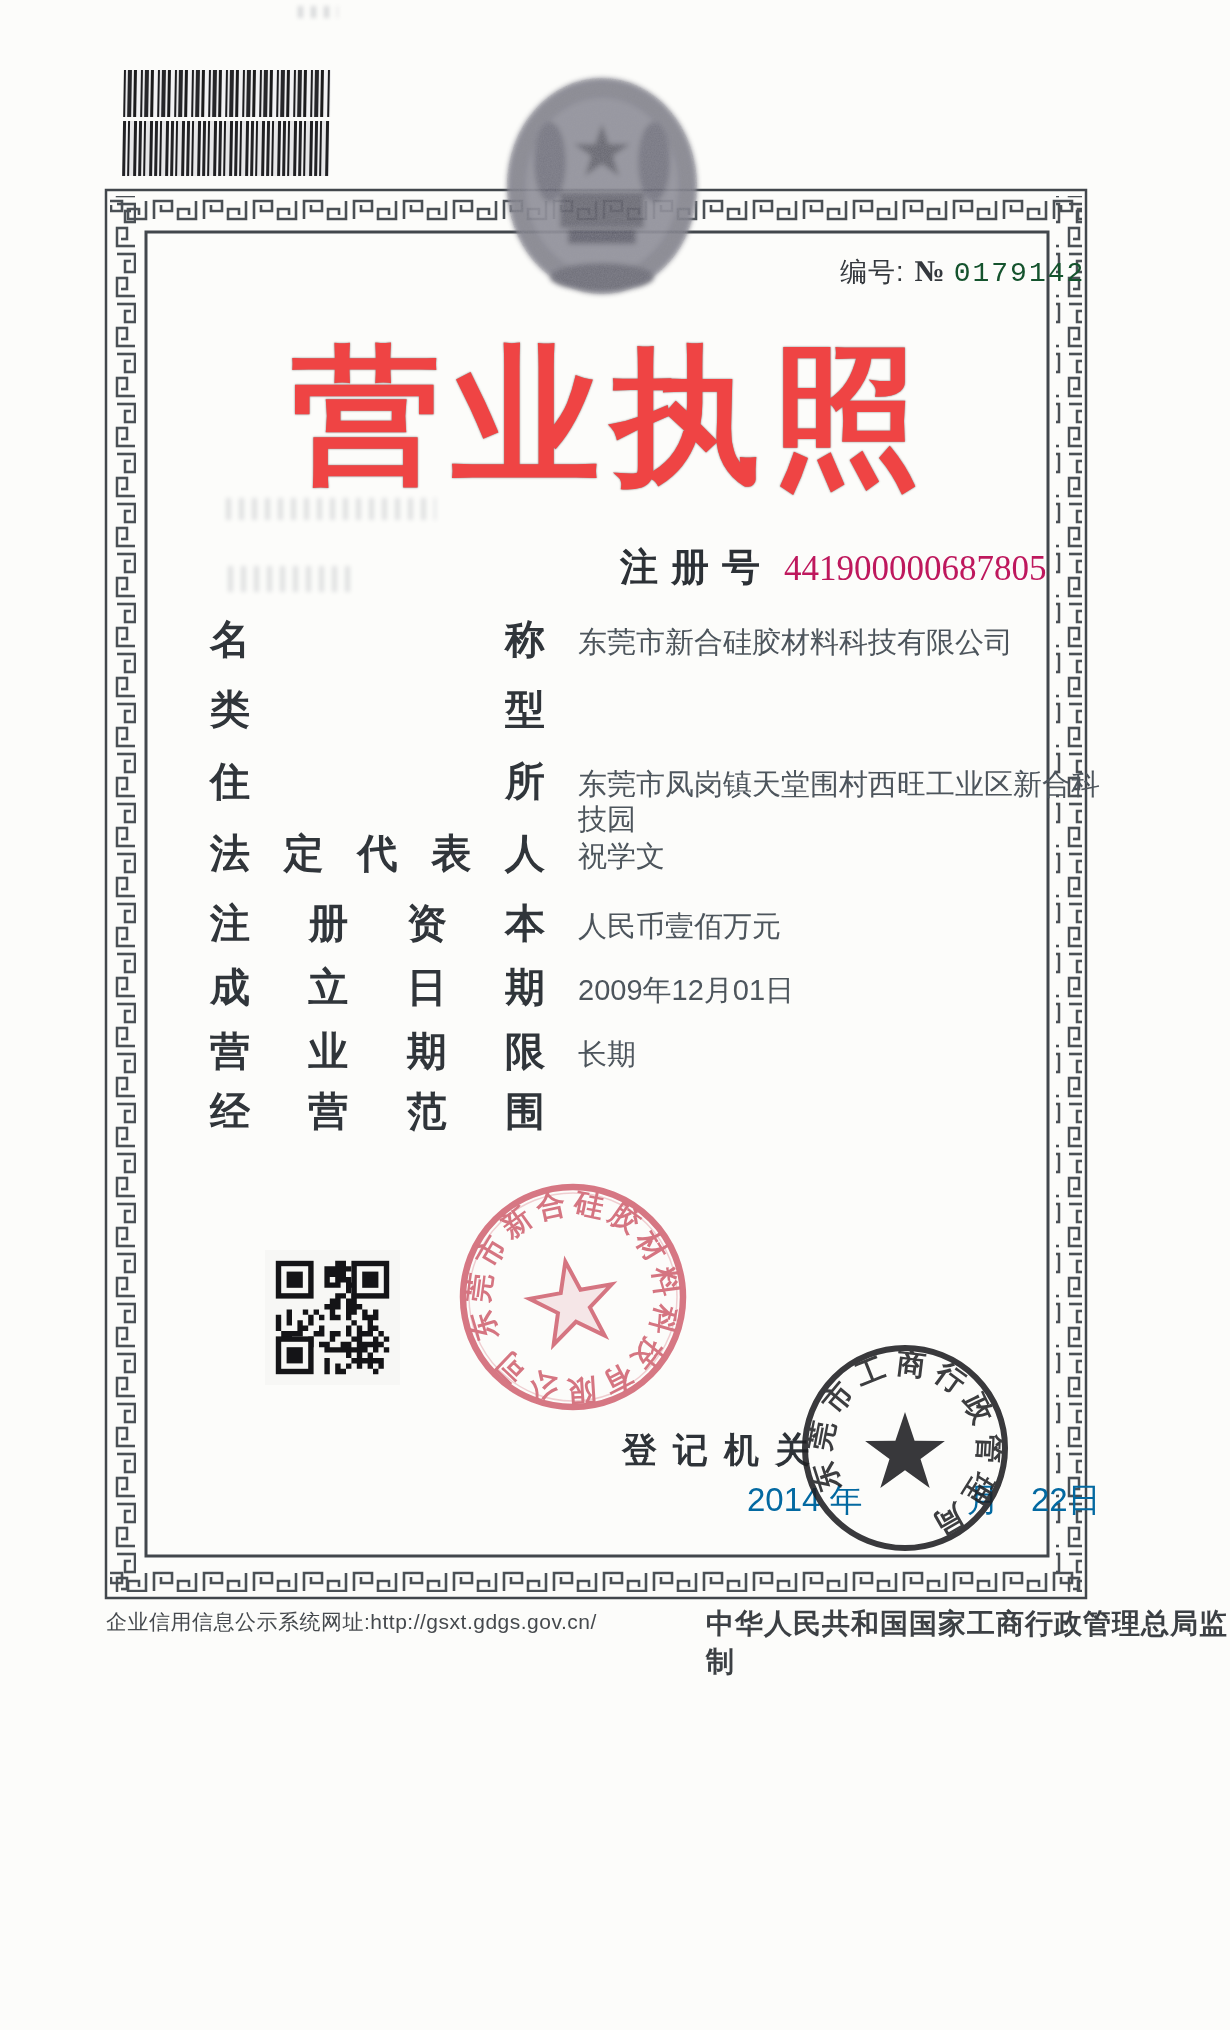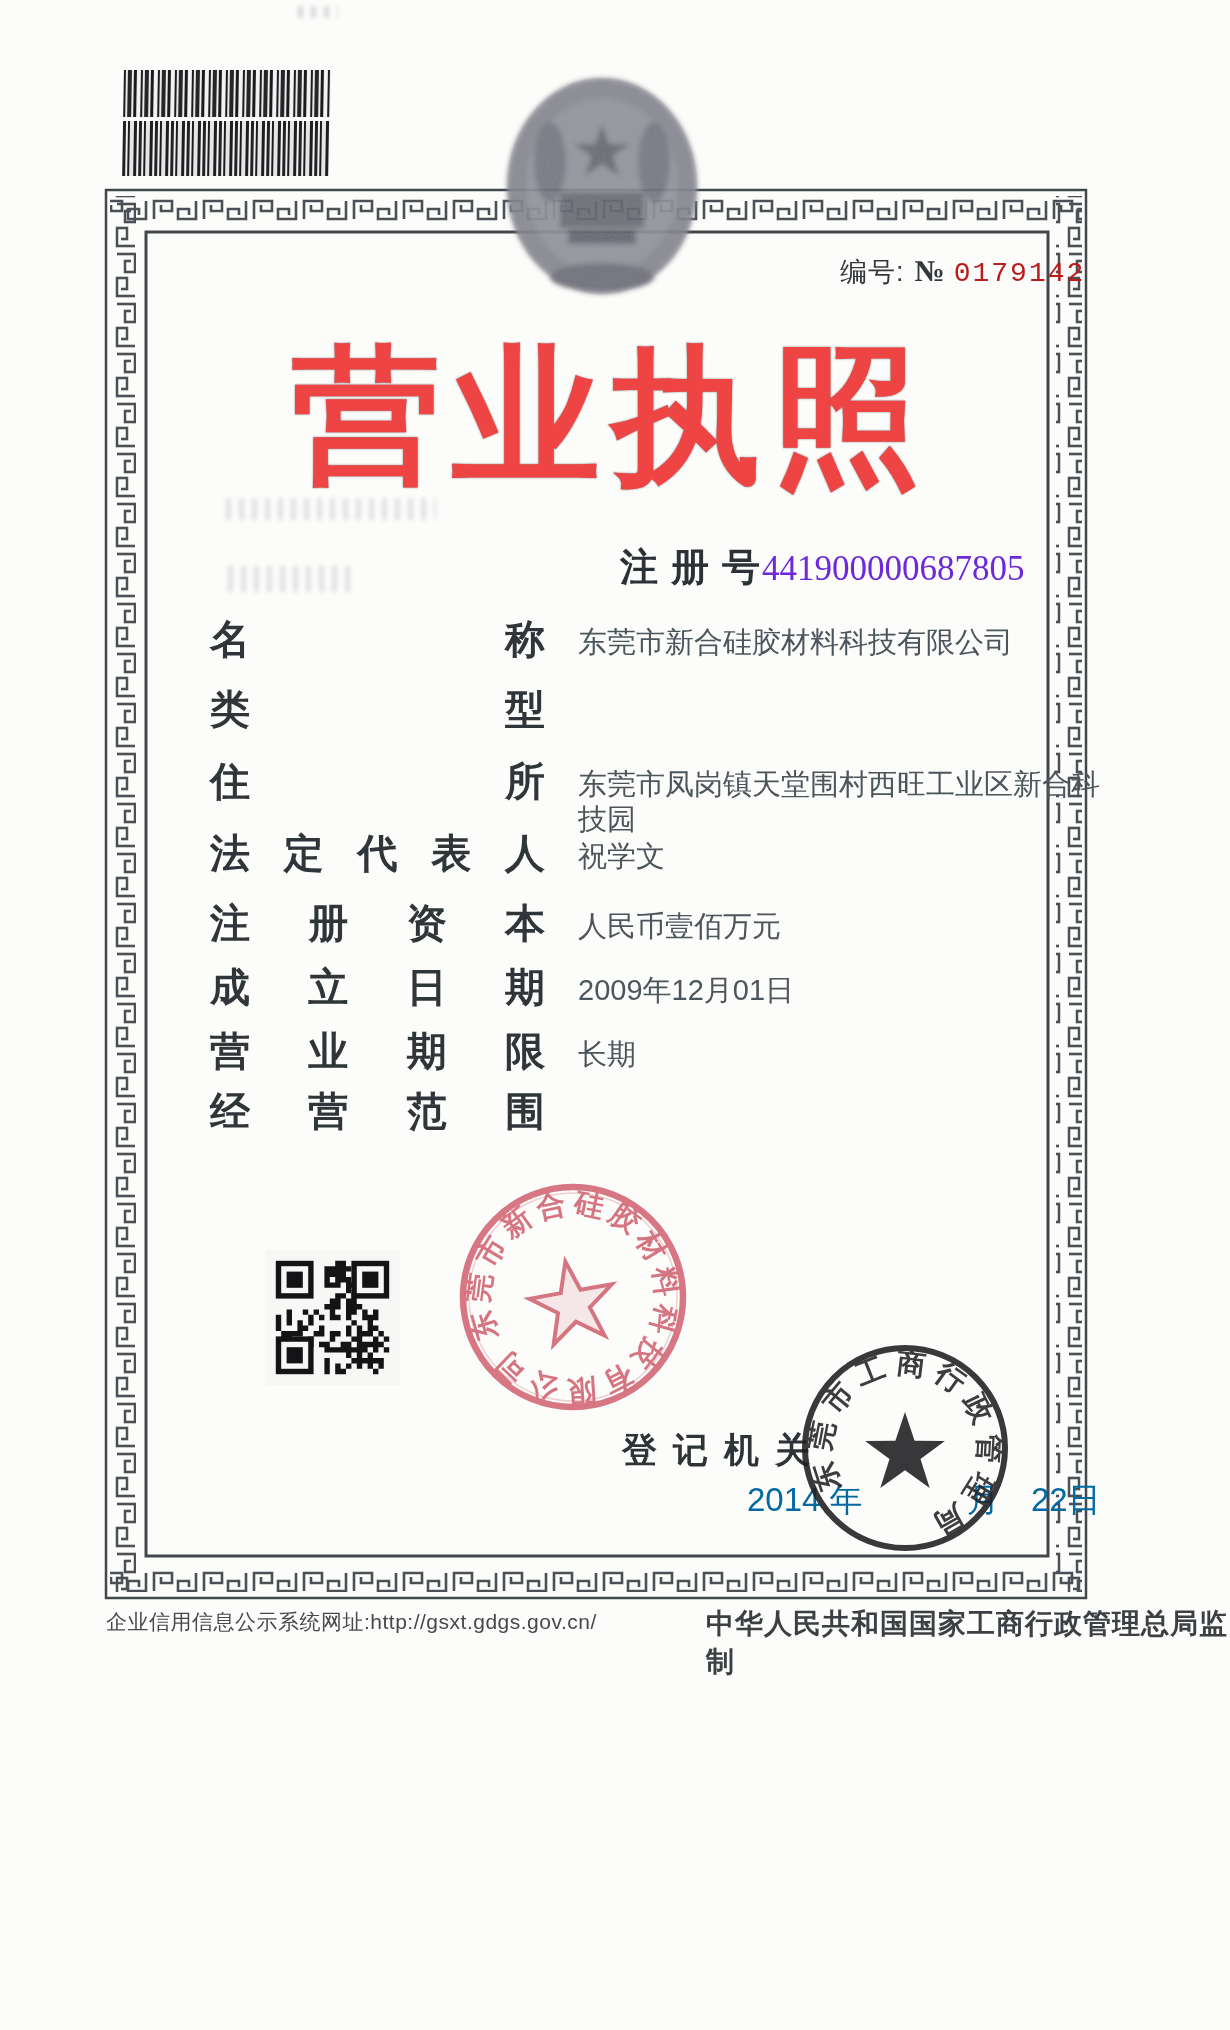--- a/index.html
+++ b/index.html
@@ -21,34 +21,34 @@
   .barcode .band2{margin-top:4px;height:55px;
     background:repeating-linear-gradient(90deg,#101014 0 3px,#efeff1 3px 5px,#0a0a0d 5px 7px,#e5e5e7 7px 11px,#0d0d10 11px 14px,#f4f4f6 14px 16px);}
 
   
   .layer{position:absolute;left:0;top:0;pointer-events:none;}
 
   
   .serial{position:absolute;left:840px;top:254px;font-size:27px;color:#34383d;
           letter-spacing:1px;white-space:nowrap;}
   .serial .nosym{font-family:"Liberation Serif",serif;font-weight:700;font-size:30px;padding:0 8px 0 10px;}
-  .serial .num{font-family:"Liberation Mono",monospace;font-size:28px;letter-spacing:2px;color:#b91c1c;}
+  .serial .num{font-family:"Liberation Mono",monospace;font-size:28px;letter-spacing:2px;color:#14532d;}
 
   
   .title{position:absolute;left:292px;top:336px;font-size:148px;line-height:1.1;
          font-weight:900;letter-spacing:12px;color:#ef4444;
          font-family:"Liberation Serif",serif;white-space:nowrap;
          text-shadow:0 0 2px rgba(30,30,30,.65);}
 
   
   .regline{position:absolute;left:620px;top:542px;display:flex;align-items:baseline;}
   .reglabel{display:flex;justify-content:space-between;width:140px;font-size:38px;font-weight:700;
             font-family:"Liberation Serif",serif;color:#2c3136;}
-  .regvalue{margin-left:2px;font-size:35px;font-family:"Liberation Serif",serif;
-            color:#6d28d9;letter-spacing:0;}
+  .regvalue{margin-left:24px;font-size:35px;font-family:"Liberation Serif",serif;
+            color:#be185d;letter-spacing:0;}
 
   
   .row{position:absolute;left:210px;width:890px;display:flex;align-items:flex-start;}
   .flabel{flex:none;width:335px;display:flex;justify-content:space-between;
           font-size:40px;line-height:1.1;font-weight:700;color:#30353a;
           font-family:"Liberation Serif",serif;}
   .fvalue{margin-left:33px;padding-top:7px;font-size:29px;line-height:1.2;color:#4d555c;}
   .row.small .fvalue{font-size:25px;line-height:1.3;width:618px;padding-top:5px;color:#454d55;}
 
   

